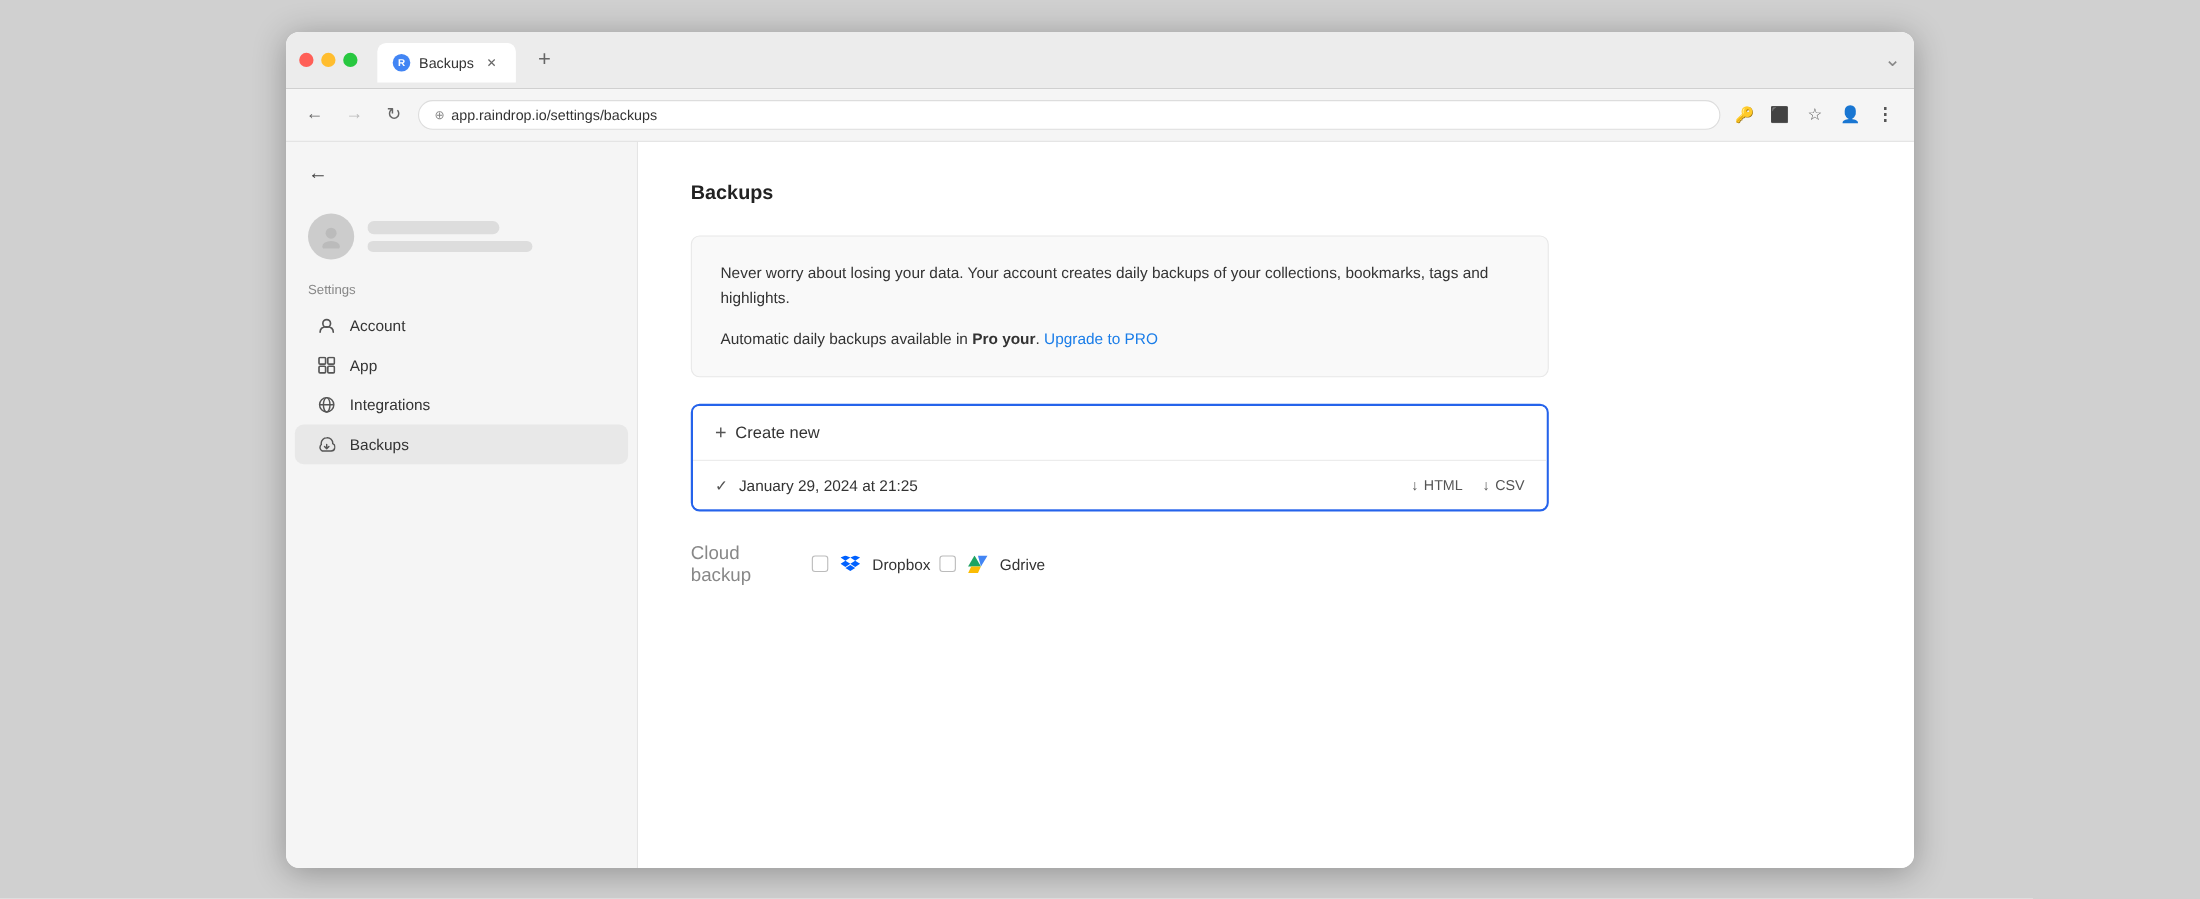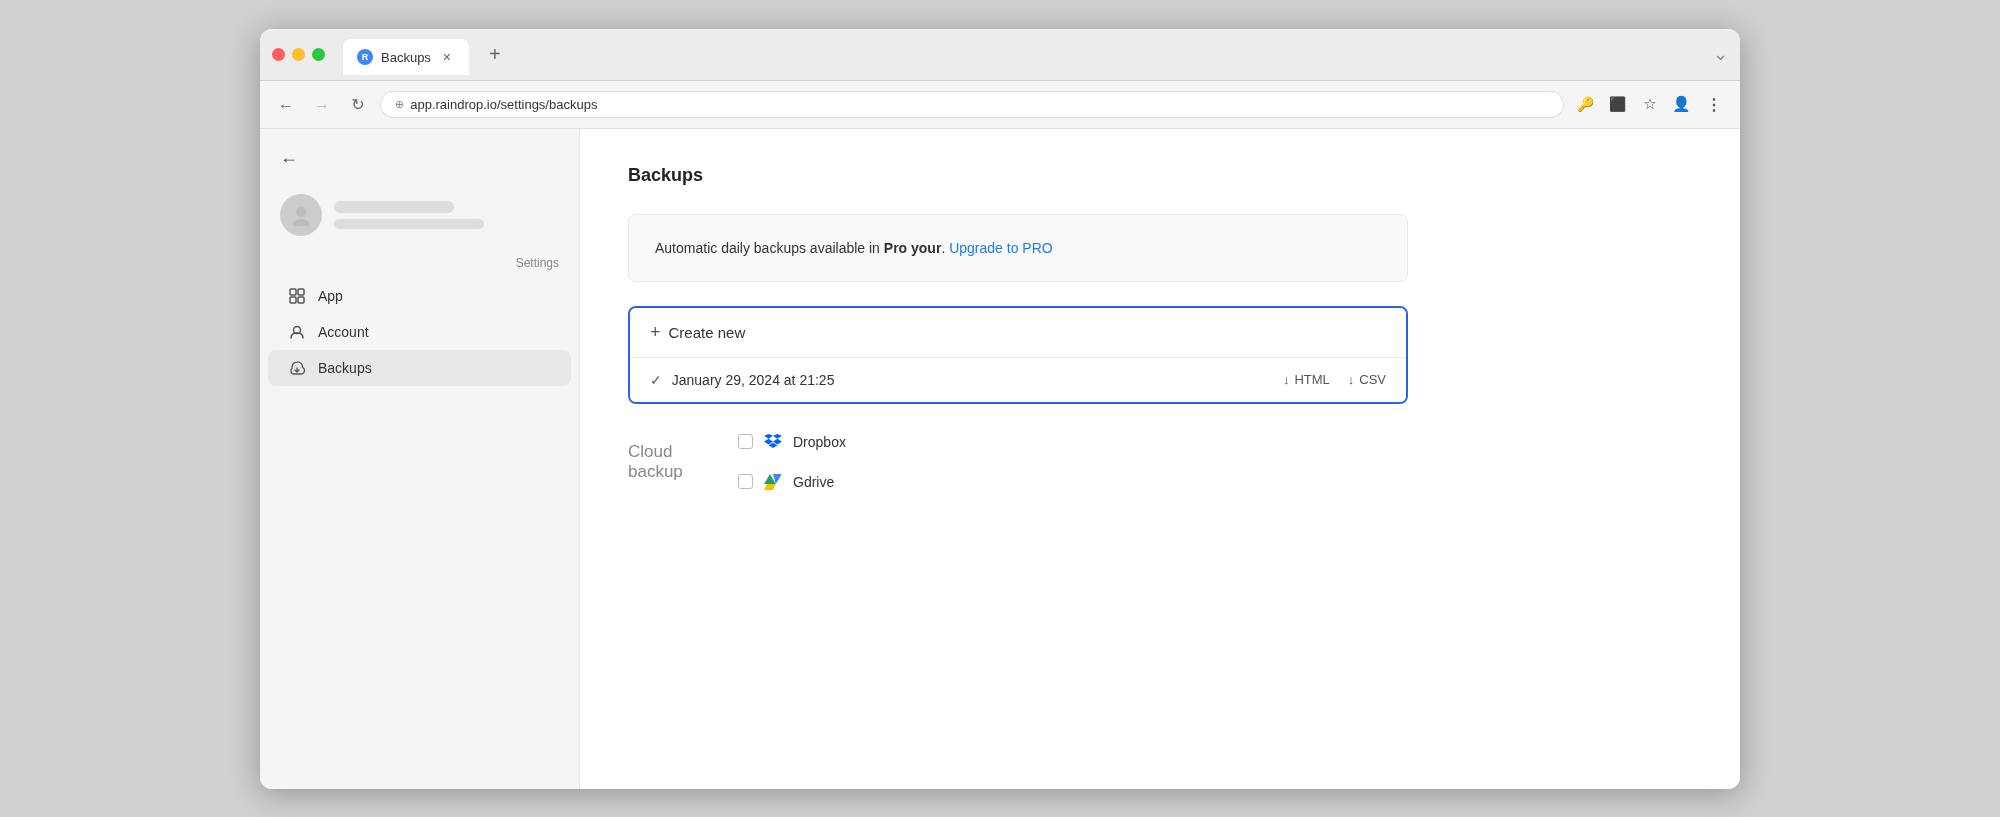--- a/index.html
+++ b/index.html
@@ -219,21 +219,20 @@
       height: 10px;
       border-radius: 5px;
       width: 150px;
     }
     .settings-label {
       font-size: 12px;
       color: #888;
       font-weight: 500;
       padding: 0 20px 8px 20px;
       text-transform: none;
-      text-align: right;
     }
     .sidebar-item {
       display: flex;
       align-items: center;
       padding: 9px 20px;
       gap: 12px;
       font-size: 14px;
       color: #333;
       cursor: pointer;
       border-radius: 8px;
@@ -374,22 +373,21 @@
       margin-bottom: 16px;
     }
     .cloud-label {
       font-size: 17px;
       color: #888;
       width: 90px;
       flex-shrink: 0;
     }
     .cloud-options {
       display: flex;
-      flex-direction: column;
-      gap: 20px;
+      gap: 8px;
     }
     .cloud-option {
       display: flex;
       align-items: center;
       gap: 10px;
       font-size: 14px;
       color: #333;
       cursor: pointer;
     }
     .cloud-checkbox {
@@ -483,61 +481,72 @@
           <div class="user-name"></div>
           <div class="user-email"></div>
         </div>
       </div>
 
       <div class="settings-label">Settings</div>
 
       <div class="sidebar-item">
         <div class="sidebar-icon">
           <svg width="16" height="16" viewBox="0 0 16 16" fill="none">
+            <circle cx="8" cy="6" r="3.5" stroke="#555" stroke-width="1.5"></circle>
+            <path d="M2 14c0-3.314 2.686-5 6-5s6 1.686 6 5" stroke="#555" stroke-width="1.5" stroke-linecap="round"></path>
+          </svg>
+        </div>
+        <span>Account</span>
+      </div>
+
+      <div class="sidebar-item">
+        <div class="sidebar-icon">
+          <svg width="16" height="16" viewBox="0 0 16 16" fill="none">
             <rect x="1" y="1" width="6" height="6" rx="1" stroke="#555" stroke-width="1.5"></rect>
             <rect x="9" y="1" width="6" height="6" rx="1" stroke="#555" stroke-width="1.5"></rect>
             <rect x="1" y="9" width="6" height="6" rx="1" stroke="#555" stroke-width="1.5"></rect>
             <rect x="9" y="9" width="6" height="6" rx="1" stroke="#555" stroke-width="1.5"></rect>
           </svg>
         </div>
         <span>App</span>
       </div>
 
+
+
       <div class="sidebar-item">
         <div class="sidebar-icon">
           <svg width="16" height="16" viewBox="0 0 16 16" fill="none">
-            <circle cx="8" cy="6" r="3.5" stroke="#555" stroke-width="1.5"></circle>
-            <path d="M2 14c0-3.314 2.686-5 6-5s6 1.686 6 5" stroke="#555" stroke-width="1.5" stroke-linecap="round"></path>
+            <circle cx="8" cy="8" r="6.5" stroke="#555" stroke-width="1.3"></circle>
+            <ellipse cx="8" cy="8" rx="3" ry="6.5" stroke="#555" stroke-width="1.3"></ellipse>
+            <line x1="1.5" y1="8" x2="14.5" y2="8" stroke="#555" stroke-width="1.3"></line>
           </svg>
         </div>
-        <span>Account</span>
-      </div>
-
-
-
+        <span>Integrations</span>
+      </div>
 
       <div class="sidebar-item active">
         <div class="sidebar-icon">
           <svg width="16" height="16" viewBox="0 0 16 16" fill="none">
             <path d="M8 2a5 5 0 0 0-5 5c0 .4.04.8.12 1.17A3.5 3.5 0 0 0 4 14h8a3.5 3.5 0 0 0 1.5-6.66A5 5 0 0 0 8 2z" stroke="#555" stroke-width="1.3" fill="none"></path>
             <path d="M8 8v4M6 10l2 2 2-2" stroke="#555" stroke-width="1.3" stroke-linecap="round" stroke-linejoin="round"></path>
           </svg>
         </div>
         <span>Backups</span>
       </div>
 
 
       <div style="flex:1; min-height:60px;"></div>
 
     </div>
 
     <div class="content">
       <h1 class="page-title">Backups</h1>
 
       <div class="info-box">
+        <p class="info-text">Never worry about losing your data. Your account creates daily backups of your collections, bookmarks, tags and highlights.</p>
         <p class="info-text-2">
           <span>Automatic daily backups available in </span><strong>Pro your</strong><span>.</span>
           <a class="upgrade-link">Upgrade to PRO</a>
         </p>
       </div>
 
       <div class="backups-panel">
         <button class="create-new-btn">
           <span class="create-new-icon">+</span>
           <span>Create new</span>

